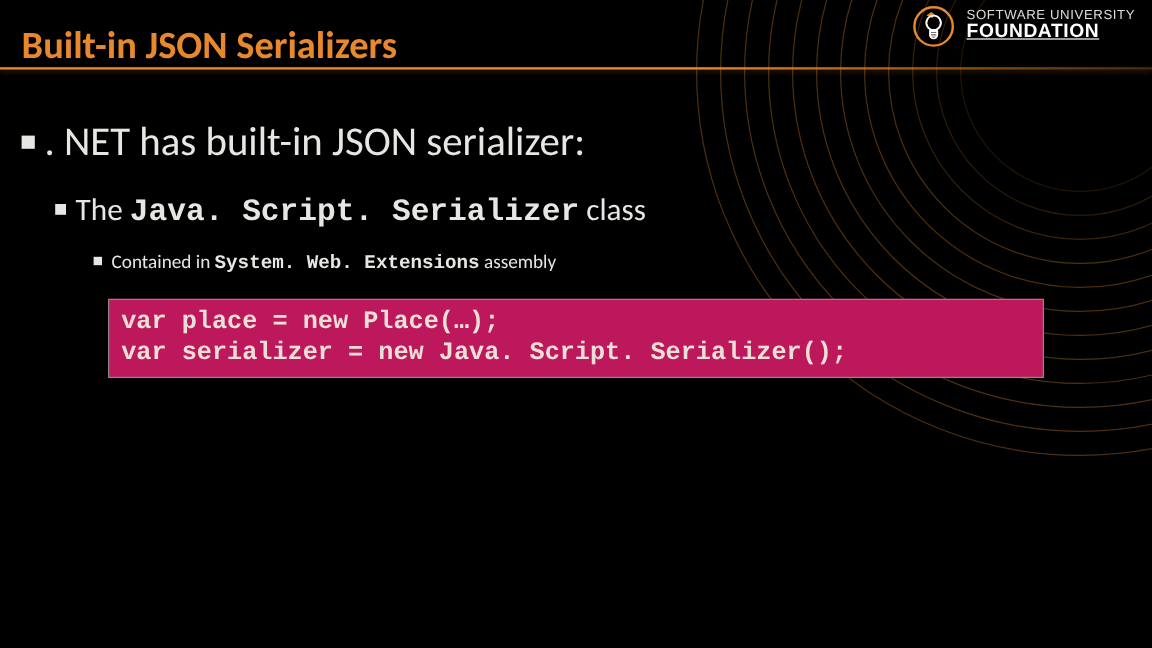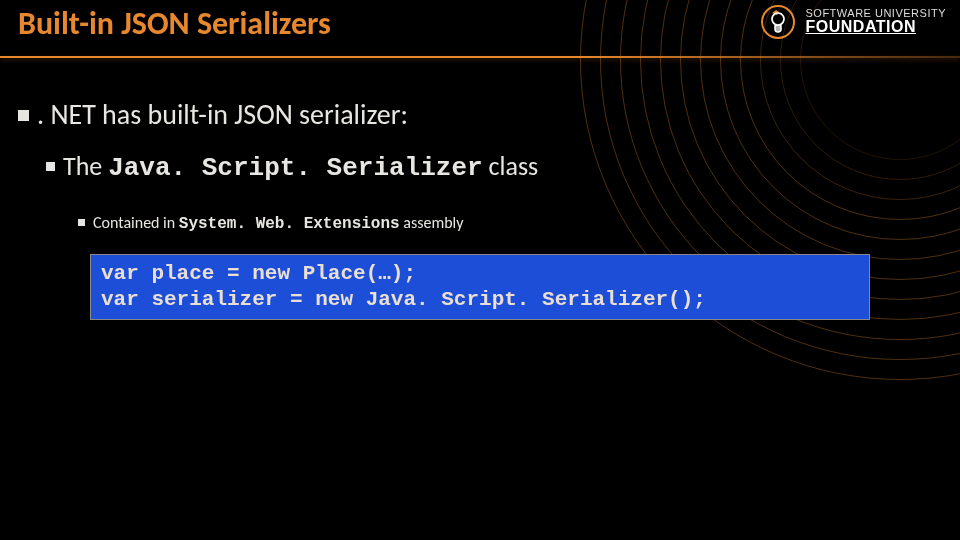--- a/index.html
+++ b/index.html
@@ -35,21 +35,21 @@
   .a7 { inset: 120px; }
   .a8 { inset: 140px; }
   .a9 { inset: 160px; }
   .a10 { inset: 180px; border-color: rgba(226,136,46,0.25);}
   .a11 { inset: 200px; border-color: rgba(226,136,46,0.2);}
   .a12 { inset: 220px; border-color: rgba(226,136,46,0.15);}
 
   .title {
     position: absolute;
     left: 18px;
-    top: 4px;
+    top: 18px;
     font-size: 32px;
     font-weight: 700;
     color: #e8882e;
   }
   .title-underline {
     position: absolute;
     top: 56px;
     left: 0;
     width: 960px;
     height: 2px;
@@ -74,29 +74,29 @@
   .logo-top { font-size: 11px; letter-spacing: 0.5px; color:#ddd; display:block; }
   .logo-bot { font-size: 16px; font-weight: 700; letter-spacing: 0.5px; display:block;text-decoration:underline; }
 
   .content {
     position: absolute;
     top: 96px;
     left: 18px;
     right: 18px;
   }
   .b0 {
-    font-size: 28px;
+    font-size: 34px;
     line-height: 1.35;
     margin-bottom: 14px;
   }
   .b1 {
     font-size: 26px;
     line-height: 1.4;
     margin-left: 28px;
-    margin-bottom: 26px;
+    margin-bottom: 14px;
   }
   .b2 {
     font-size: 16px;
     line-height: 1.4;
     margin-left: 60px;
     margin-bottom: 18px;
   }
   .sq {
     display: inline-block;
     vertical-align: middle;
@@ -107,21 +107,21 @@
   .sq.big   { width: 11px; height: 11px; background:#e8e6e3; }
   .sq.med   { width: 9px;  height: 9px;  background:#e8e6e3; }
   .sq.small { width: 7px;  height: 7px;  background:#e8e6e3; }
   .mono {
     font-family: Consolas, "Courier New", monospace;
     font-weight: 700;
   }
   .code-block {
     margin: 8px 72px 10px 72px;
     border: 1px solid #888;
-    background: #1d4ed8;
+    background: #be185d;
     padding: 6px 10px;
     font-family: Consolas, "Courier New", monospace;
     font-weight: 700;
     font-size: 21px;
     line-height: 1.25;
     color: #eadfd6;
     white-space: pre;
   }
 </style>
 </head>

